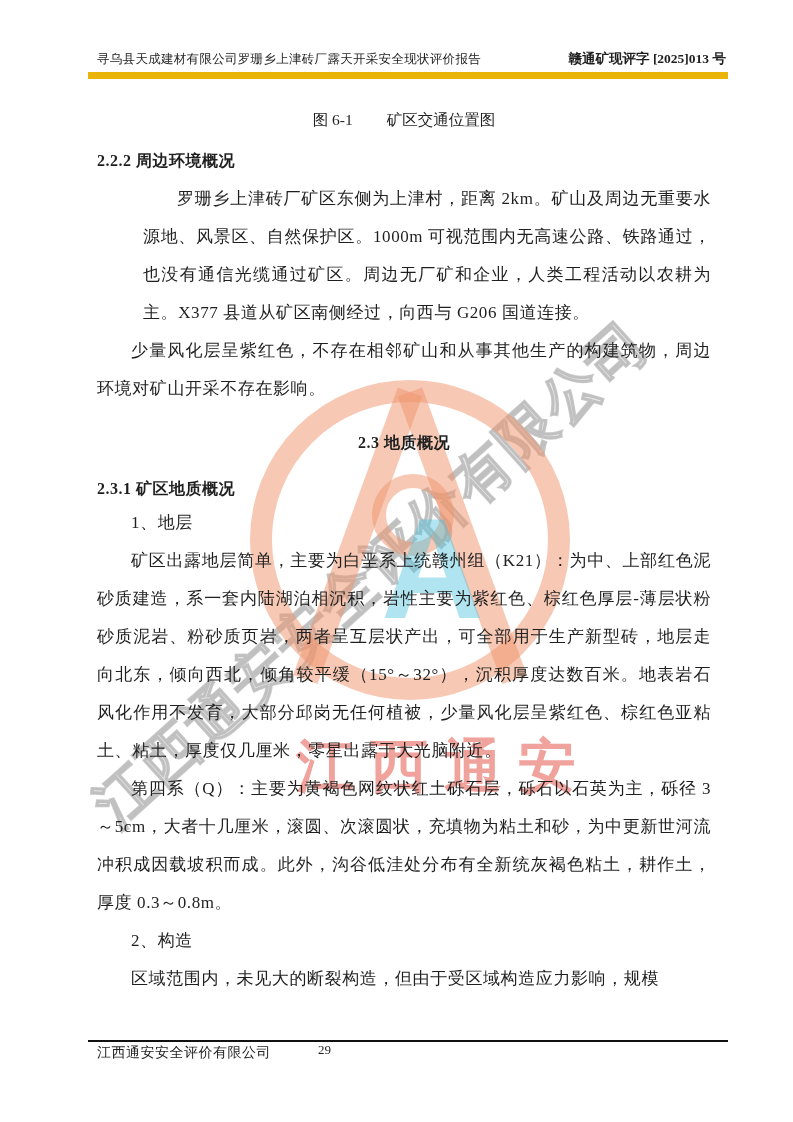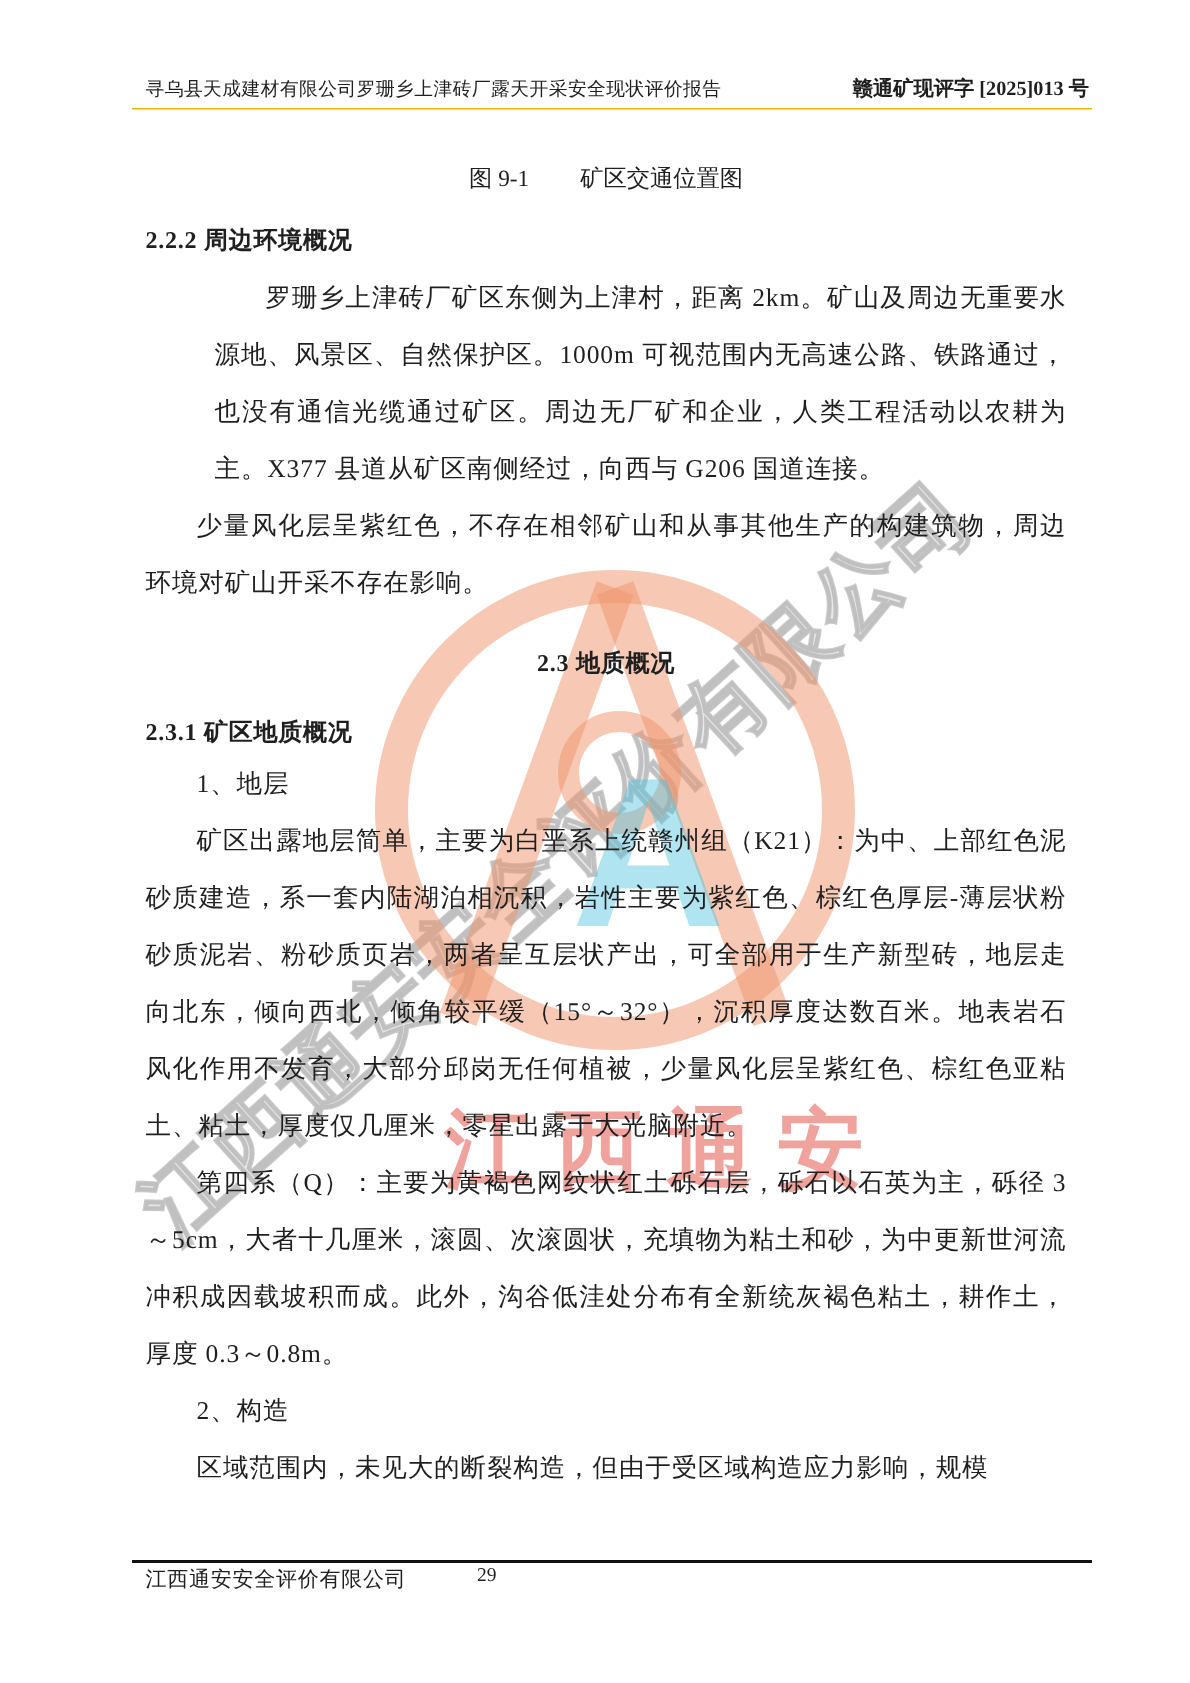--- a/index.html
+++ b/index.html
@@ -45,21 +45,21 @@
     position:absolute;left:296px;top:728px;
     font-family:"Liberation Sans","DejaVu Sans",sans-serif;
     font-size:58px;font-weight:bold;letter-spacing:16px;white-space:nowrap;
     color:rgba(226,72,60,0.50);
   }
   
   .doc{position:relative;z-index:1;}
   .header{
     position:absolute;left:88px;top:50px;width:640px;
     display:flex;justify-content:space-between;align-items:flex-end;
-    padding:0 0 4px 0;border-bottom:1px solid #eab308;
+    padding:0 0 4px 0;border-bottom:7px solid #eab308;
   }
   .header-left{font-size:12.5px;padding-left:9px;letter-spacing:0.3px;}
   .header-right{font-size:13.5px;font-weight:bold;padding-right:2px;white-space:nowrap;}
   .content{position:absolute;left:97px;top:100px;width:614px;}
   .caption{margin:8px 0 0;line-height:24px;font-size:15.5px;text-align:center;}
   .caption .cap-label{margin-right:34px;}
   .h-sec{font-size:16px;font-weight:bold;line-height:30px;margin:14px 0 0;letter-spacing:0.5px;}
   .h-sec.mt-lg{margin-top:20px;text-align:center;}
   .h-sec.mt-md{margin-top:16px;}
   p.body{
@@ -90,21 +90,21 @@
   <div class="doc">
 
     <div class="header">
       <span class="header-left">寻乌县天成建材有限公司罗珊乡上津砖厂露天开采安全现状评价报告</span>
       <span class="header-right">赣通矿现评字 [2025]013 号</span>
     </div>
 
     <div class="content">
 
       <p class="caption">
-        <span class="cap-label">图 9-1</span><span>矿区交通位置图</span>
+        <span class="cap-label">图 6-1</span><span>矿区交通位置图</span>
       </p>
 
       <h2 class="h-sec">2.2.2 周边环境概况</h2>
 
       <p class="body first">罗珊乡上津砖厂矿区东侧为上津村，距离 2km。矿山及周边无重要水源地、风景区、自然保护区。1000m 可视范围内无高速公路、铁路通过，也没有通信光缆通过矿区。周边无厂矿和企业，人类工程活动以农耕为主。X377 县道从矿区南侧经过，向西与 G206 国道连接。</p>
 
       <p class="body">少量风化层呈紫红色，不存在相邻矿山和从事其他生产的构建筑物，周边环境对矿山开采不存在影响。</p>
 
       <h2 class="h-sec mt-lg">2.3 地质概况</h2>
 

